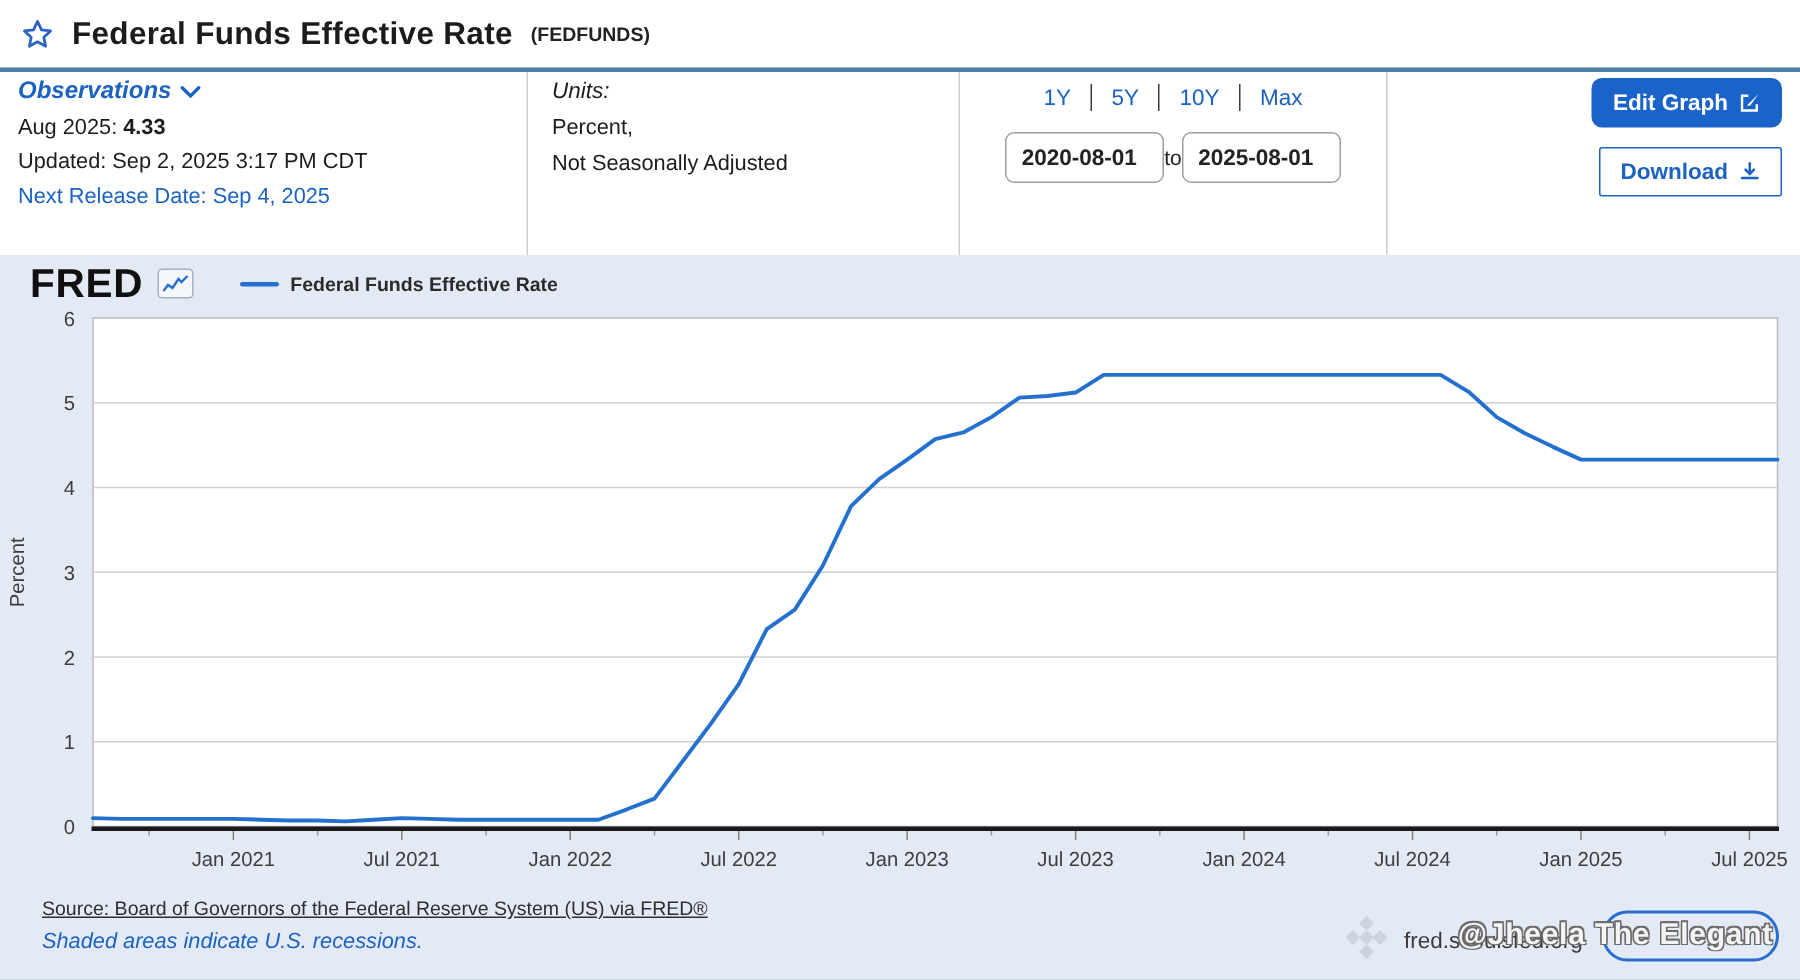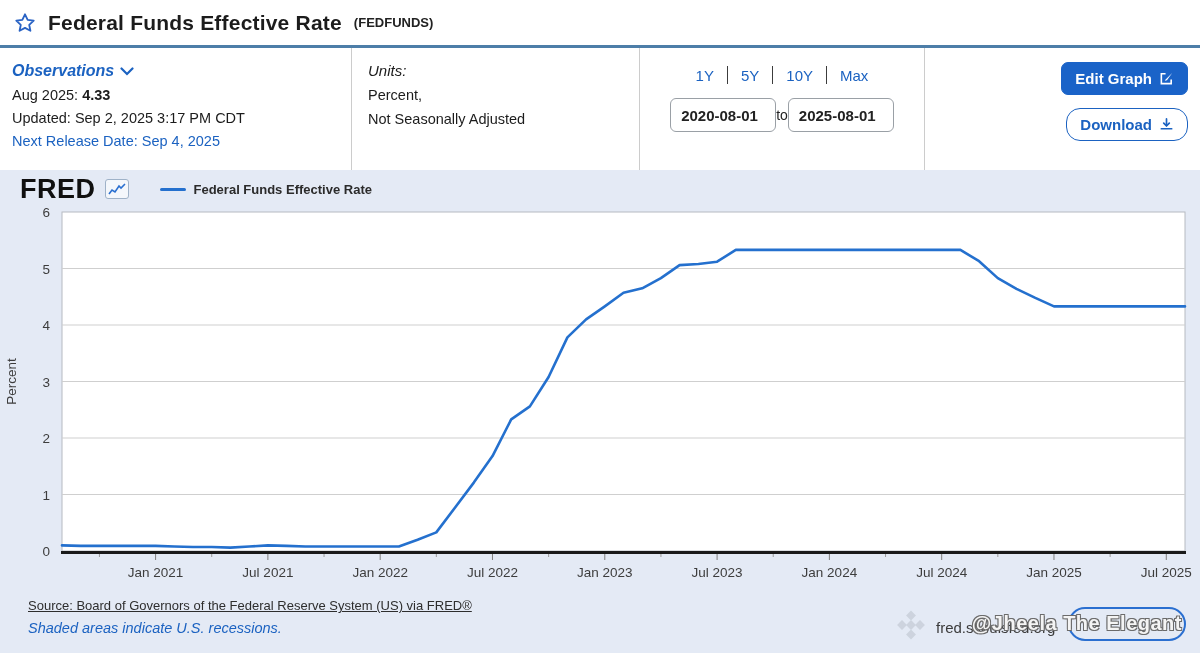--- a/index.html
+++ b/index.html
@@ -7,42 +7,42 @@
   .page { width:1200px; height:653px; overflow:hidden; background:#0f766e; position:relative; }
 
   
   .hdr { height:48px; display:flex; align-items:center; gap:10px; padding:0 0 0 12px; border-bottom:3px solid #4d7ea8; background:#fff; }
   .hdr .title { font-size:21px; font-weight:700; color:#1c1c1c; letter-spacing:.2px; }
   .hdr .sid { font-size:13px; font-weight:600; color:#222; margin-left:2px; }
   .star-btn { width:26px; height:26px; display:flex; align-items:center; justify-content:center; cursor:pointer; }
 
   
   .info { height:122px; display:flex; background:#fff; }
-  .sect { padding-top:14px; border-right:1px solid #ccc; }
+  .sect { padding-top:4px; border-right:1px solid #ccc; }
   .sect:last-child { border-right:none; }
   .s-obs { width:352px; padding-left:12px; }
   .s-units { width:288px; padding-left:16px; }
   .s-freq { width:135px; padding-left:16px; }
   .s-range { width:285px; display:flex; flex-direction:column; align-items:center; }
   .s-actions { flex:1; display:flex; flex-direction:column; align-items:flex-end; padding-right:12px; gap:13px; }
   .obs-link { display:flex; align-items:center; gap:6px; color:#1b62c1; font-style:italic; font-size:16px; font-weight:600; cursor:pointer; }
   .info-line { font-size:14.5px; color:#1c1c1c; margin-top:7px; }
   .info-line b { font-weight:700; }
   .blue-link { color:#1b62c1; cursor:pointer; }
   .lbl-it { font-style:italic; font-size:15px; color:#1c1c1c; }
   .plain { font-size:14.5px; color:#1c1c1c; margin-top:8px; }
   .presets { display:flex; align-items:center; gap:13px; margin-top:4px; }
   .preset { color:#1b62c1; font-size:15px; cursor:pointer; }
   .psep { width:1px; height:18px; background:#3c3c3c; }
   .dates { display:flex; align-items:center; gap:0; margin-top:14px; }
   .dates input { width:106px; height:34px; border:1.5px solid #9aa0a6; border-radius:6px; font-family:"Liberation Sans",sans-serif; font-size:15px; font-weight:600; color:#222; padding:0 10px; background:#fff; }
   .to { font-size:14px; color:#222; }
   .btn { display:flex; align-items:center; gap:7px; font-size:15px; font-weight:600; border-radius:7px; padding:7px 13px; cursor:pointer; }
   .btn-fill { background:#1a63c8; color:#fff; border:1.5px solid #1a63c8; }
-  .btn-line { background:#fff; color:#1b62c1; border:1.5px solid #1b62c1; border-radius:14px; }
+  .btn-line { background:#fff; color:#1b62c1; border:1.5px solid #1b62c1; border-radius:2px; }
 
   
   .chart-wrap { height:420px; background:#e4eaf5; }
   .fred-row { height:32px; display:flex; align-items:center; gap:9px; padding:6px 0 0 20px; }
   .fred-logo { font-size:27px; font-weight:800; color:#101010; letter-spacing:.5px; line-height:1; }
   .fred-icon { width:24px; height:20px; background:#f4f7fb; border:1px solid #9fb2c8; border-radius:3px; display:flex; align-items:center; justify-content:center; }
   .legend { display:flex; align-items:center; gap:8px; margin-left:22px; }
   .legend-dash { width:26px; height:3px; border-radius:2px; }
   .legend-lbl { font-size:13px; font-weight:700; color:#2b2b2b; }
   .ax { font-size:13.5px; fill:#3d3d3d; font-family:"Liberation Sans",sans-serif; }

